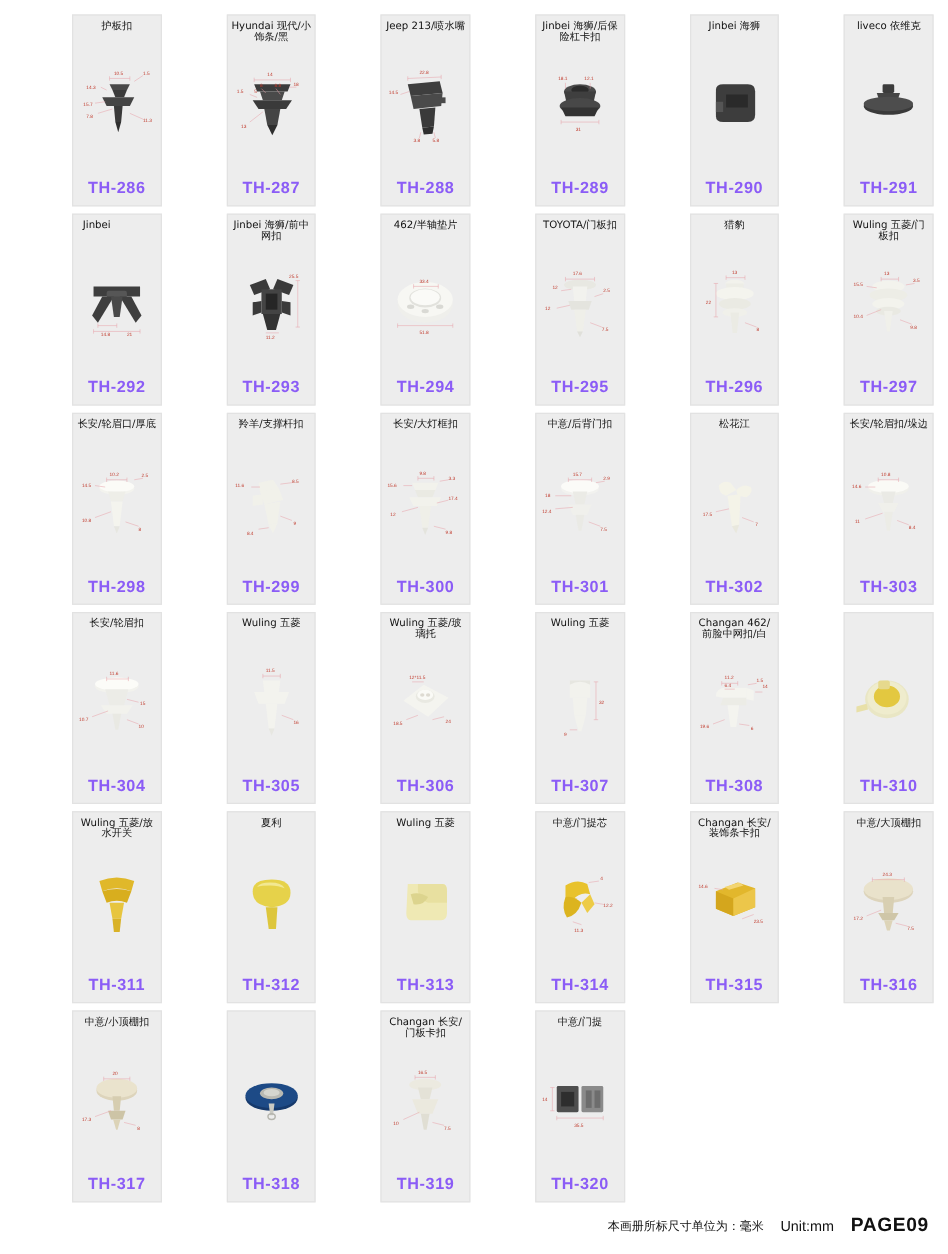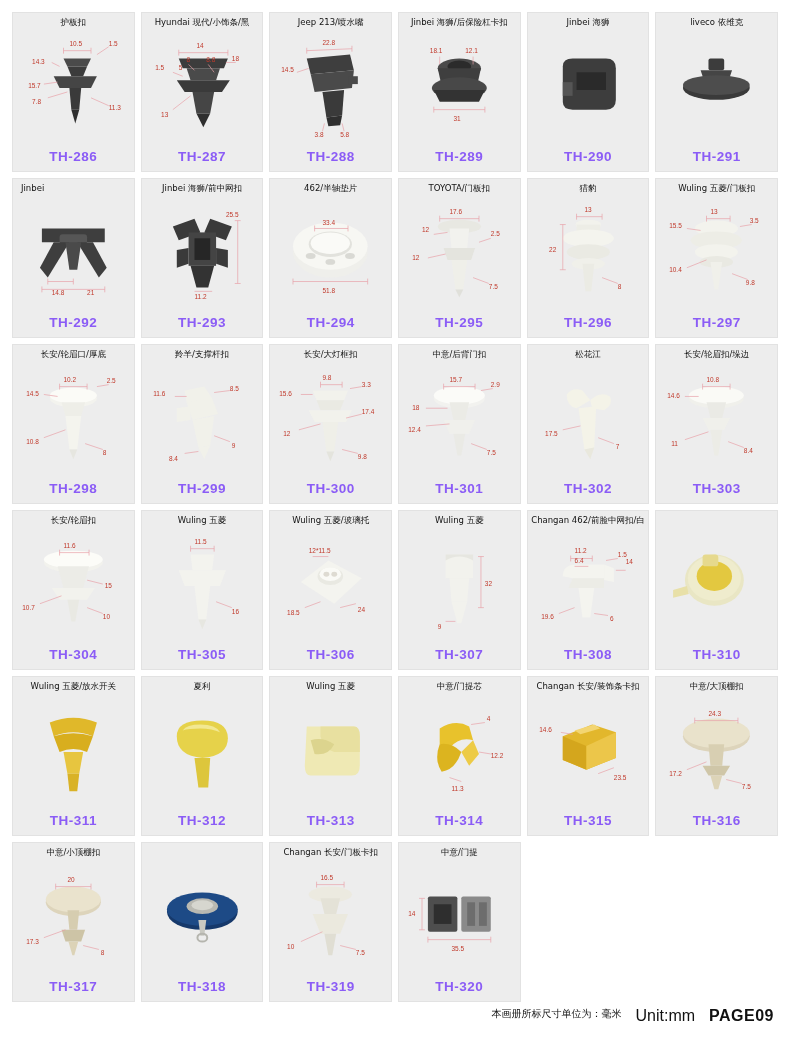--- a/index.html
+++ b/index.html
@@ -25,20 +25,21 @@
     grid-template-columns: repeat(6, 1fr);
     gap: 6px 6px;
   }
   .cell {
     background: #ededed;
     border: 1px solid #e2e2e2;
     height: 160px;
     position: relative;
     box-sizing: border-box;
     overflow: hidden;
+    margin-left: 48px;
   }
   .cell-title {
     position: absolute;
     top: 5px;
     left: 0;
     right: 0;
     text-align: center;
     font-size: 8.5px;
     line-height: 1.1;
     color: #111;
@@ -83,32 +84,33 @@
     stroke-width: 0.7;
     fill: none;
   }
   .footer {
     position: absolute;
     left: 0;
     right: 0;
     bottom: 8px;
     height: 30px;
     display: flex;
+    align-items: center;
     justify-content: flex-end;
     padding-right: 16px;
     box-sizing: border-box;
     gap: 14px;
   }
   .footer-note {
     font-size: 10px;
     color: #111;
     font-family: "DejaVu Sans", "Liberation Sans", sans-serif;
   }
   .footer-unit {
-    font-size: 16px;
+    font-size: 12px;
     color: #111;
   }
   .footer-page {
     font-size: 16px;
     font-weight: bold;
     color: #111;
     letter-spacing: 0.5px;
   }
 </style>
 </head>

